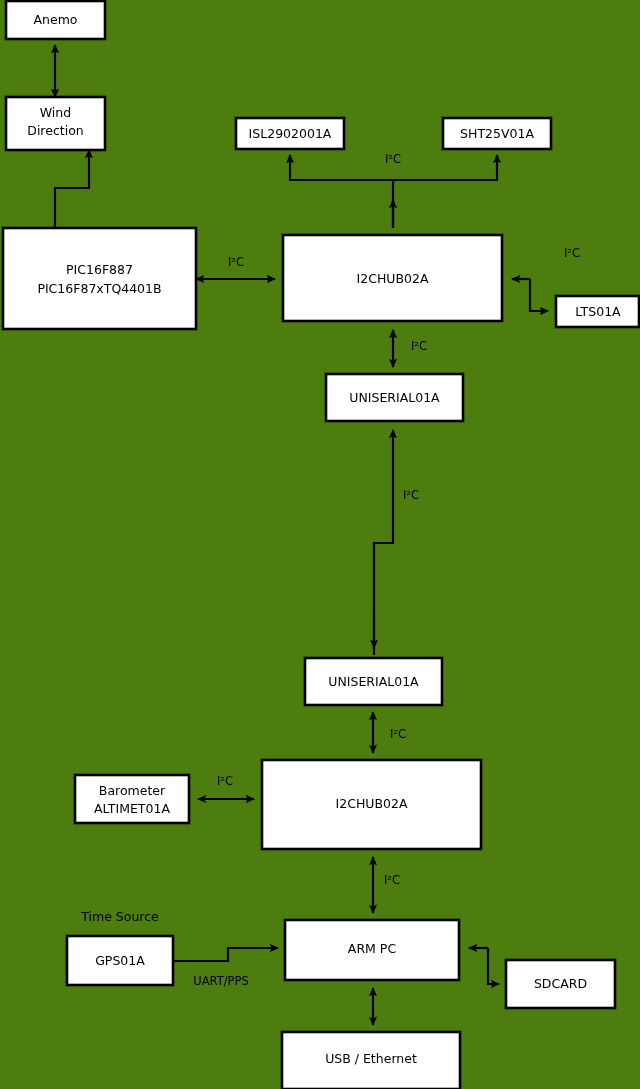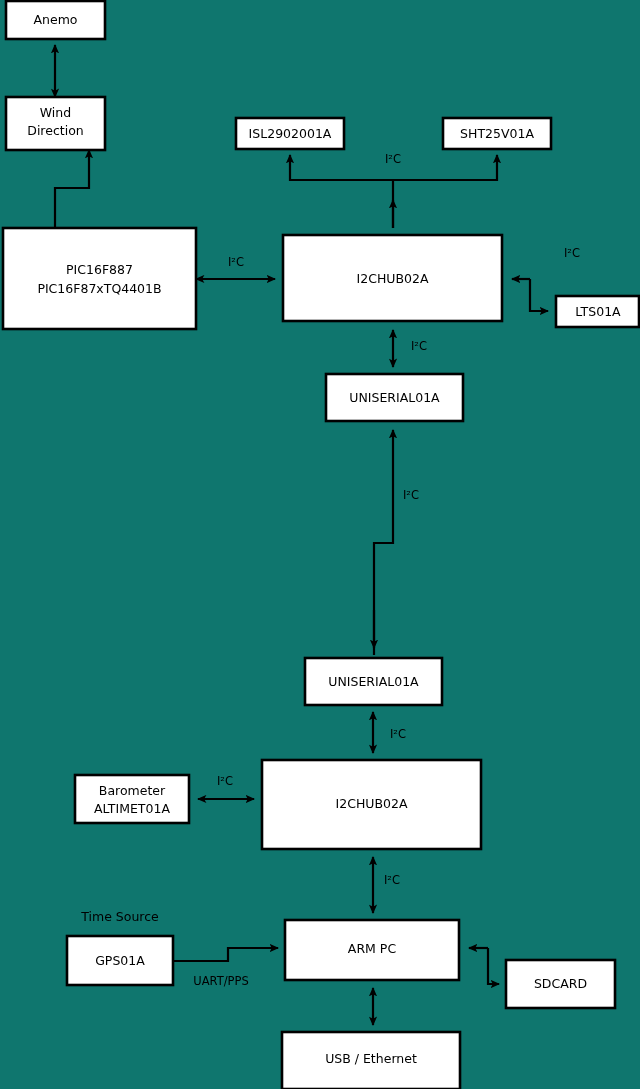--- a/index.html
+++ b/index.html
@@ -7,21 +7,21 @@
     padding: 0;
     background: #ffffff;
   }
   body {
     font-family: "DejaVu Sans", "Liberation Sans", sans-serif;
   }
   #diagram-root {
     position: relative;
     width: 640px;
     height: 1089px;
-    background: #0f766e;
+    background: #4d7c0f;
     overflow: hidden;
   }
   #diagram-svg {
     position: absolute;
     top: 0;
     left: 0;
     width: 640px;
     height: 1089px;
   }
   .node-box {

